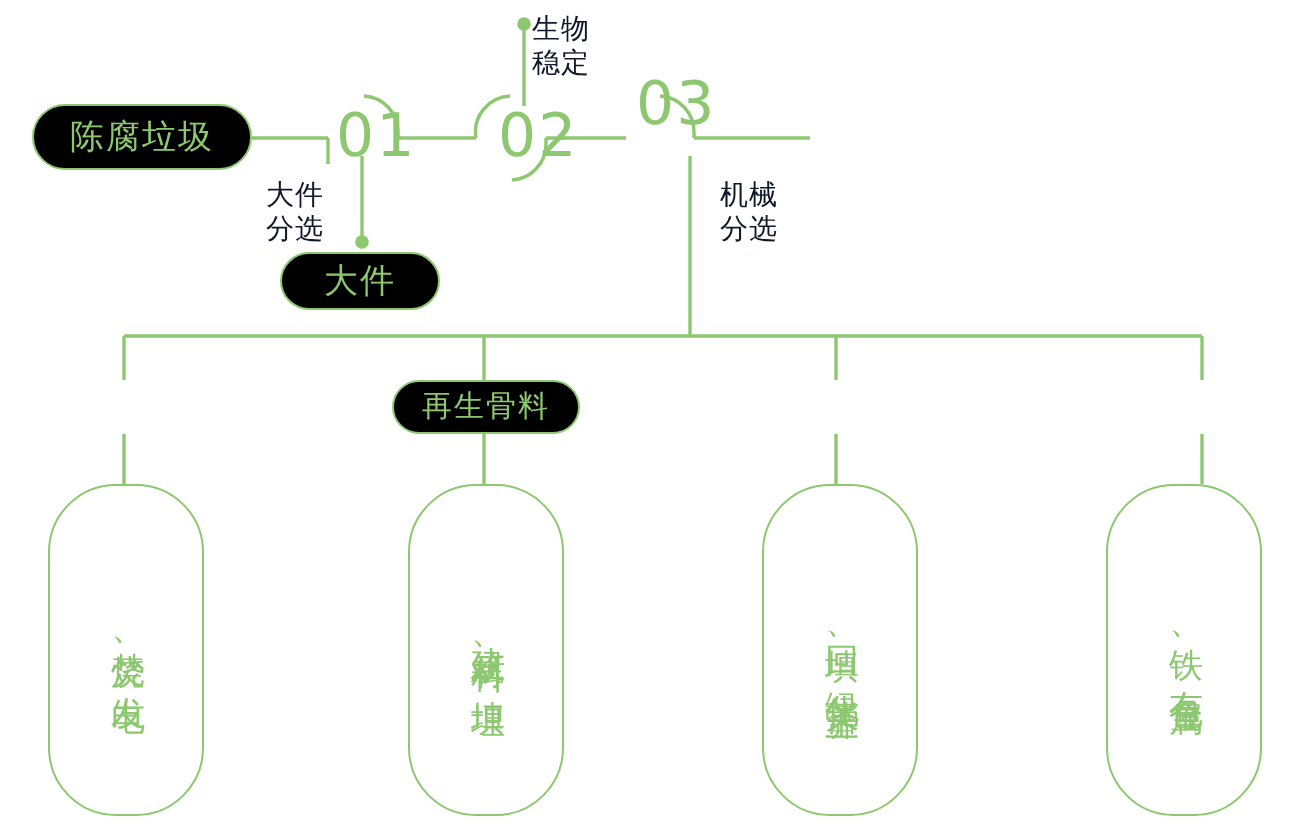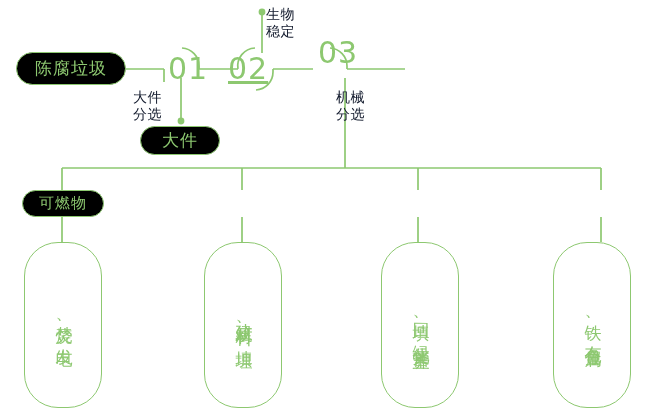--- a/index.html
+++ b/index.html
@@ -67,35 +67,35 @@
   .step-num {
     position: absolute;
     color: #8dc870;
     font-size: 30px;
     font-weight: 400;
     letter-spacing: 1px;
     font-family: "DejaVu Sans", "Liberation Sans", sans-serif;
     line-height: 1;
   }
   .step-num.s0 { left: 168px; top: 54px; }
-  .step-num.s1 { left: 228px; top: 54px; text-decoration: underline; }
+  .step-num.s1 { left: 249px; top: 54px; }
   .step-num.s2 { left: 318px; top: 38px; }
 
   
   .anno {
     position: absolute;
     color: #0f172a;
     font-size: 14px;
     line-height: 1.22;
     text-align: left;
     letter-spacing: 0.5px;
   }
   .anno.bulky-sort { left: 133px; top: 89px; }
   .anno.bio-stable { left: 266px; top: 6px; }
-  .anno.mech-sort  { left: 336px; top: 89px; }
+  .anno.mech-sort  { left: 360px; top: 89px; }
 
   
   .capsule {
     position: absolute;
     box-sizing: border-box;
     border: 1.6px solid #8dc870;
     border-radius: 34px;
     background: #ffffff;
     color: #8dc870;
     top: 242px;
@@ -181,21 +181,21 @@
     <div>生物</div>
     <div>稳定</div>
   </div>
   <div class="anno mech-sort">
     <div>机械</div>
     <div>分选</div>
   </div>
 
   <div class="pill pill-bulky">大件</div>
 
-  <div class="pill pill-cat c0">可燃物</div>
+  <div class="pill pill-cat c1">再生骨料</div>
 
   <div class="capsule k0">
     <span class="vtext">焚烧、发电</span>
   </div>
   <div class="capsule k1">
     <span class="vtext">建筑材料、填埋</span>
   </div>
   <div class="capsule k2">
     <span class="vtext">回填、绿化营养土</span>
   </div>

